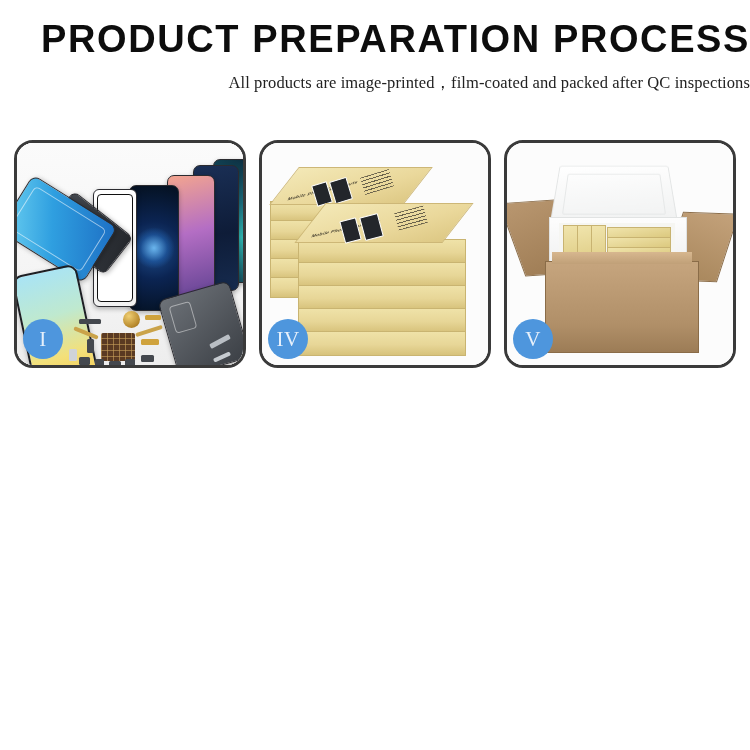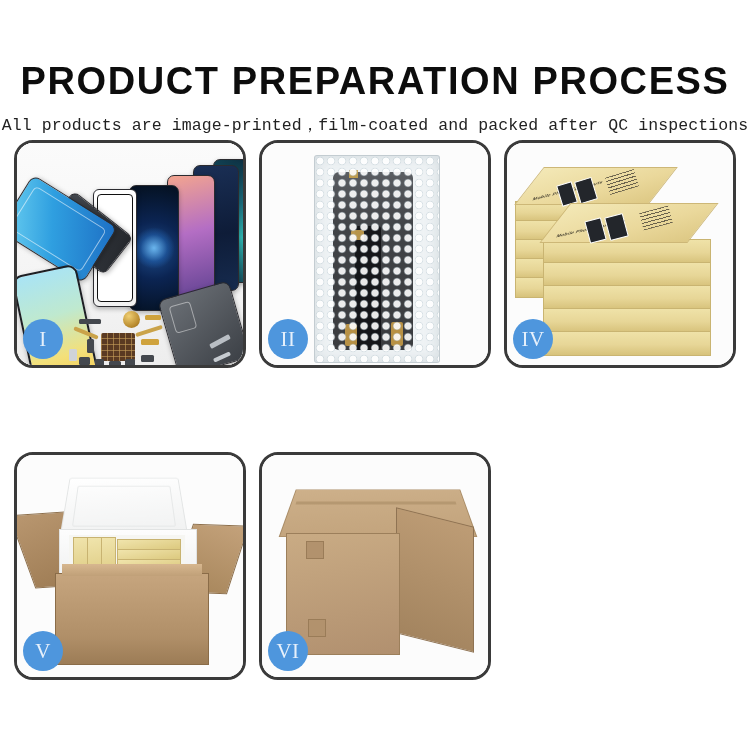--- a/index.html
+++ b/index.html
@@ -11,35 +11,35 @@
     width: 750px;
     height: 750px;
     overflow: hidden;
     font-family: "Liberation Sans", sans-serif;
     position: relative;
   }
 
   
   .header {
     width: 100%;
-    padding-top: 62px;
-    text-align: center;
+    padding-top: 20px;
+    text-align: right;
   }
   .main-title {
     font-family: "Liberation Sans", sans-serif;
     font-size: 38px;
     font-weight: 700;
     letter-spacing: 1.6px;
     color: #0d0d0d;
     line-height: 1.05;
     margin: 0;
     transform: scaleX(1.0);
   }
   .sub-title {
-    font-family: Liberation Mono, monospace;
+    font-family: Liberation Serif, serif;
     font-size: 16.5px;
     font-weight: 400;
     color: #222222;
     margin: 12px 0 0 0;
     letter-spacing: 0.1px;
   }
 
   
   .grid {
     position: absolute;
@@ -337,36 +337,20 @@
         <div class="chip" style="left:52px;top:206px;width:8px;height:12px;background:#cfd3d8;"></div>
         <div class="flex-cable" style="left:56px;top:188px;width:26px;height:4px;transform:rotate(22deg);"></div>
         <div class="flex-cable" style="left:118px;top:186px;width:28px;height:4px;transform:rotate(-18deg);"></div>
         <div class="chip" style="left:192px;top:196px;width:22px;height:5px;background:#b9bec4;transform:rotate(-28deg);"></div>
         <div class="chip" style="left:196px;top:212px;width:18px;height:4px;background:#c6cbd0;transform:rotate(-24deg);"></div>
       </div>
     </div>
     <div class="badge">I</div>
   </div>
 
-  <div class="panel">
-    <div class="panel-inner">
-      <div class="scene">
-        <div class="p2-bag">
-          <div class="p2-screen"></div>
-          <div class="p2-dark"></div>
-          <div class="p2-gold1"></div>
-          <div class="p2-gold2"></div>
-          <div class="p2-gold3"></div>
-          <div class="p2-tab"></div>
-          <div class="bubbles"></div>
-        </div>
-      </div>
-    </div>
-    <div class="badge">II</div>
-  </div>
 
 
   <div class="panel">
     <div class="panel-inner">
       <div class="scene">
         <div class="p4-stack">
 
           <div class="p4-box" style="left:0px;top:42px;width:96px;height:19px;"></div>
           <div class="p4-box" style="left:0px;top:61px;width:96px;height:19px;"></div>
           <div class="p4-box" style="left:0px;top:80px;width:96px;height:19px;"></div>
@@ -412,27 +396,14 @@
         <div class="p5-ybox" style="left:100px;top:84px;width:62px;height:9px;"></div>
         <div class="p5-ybox" style="left:100px;top:94px;width:62px;height:9px;"></div>
         <div class="p5-ybox" style="left:100px;top:104px;width:62px;height:9px;"></div>
         <div class="p5-ybox" style="left:100px;top:114px;width:62px;height:9px;"></div>
         <div class="p5-body"></div>
       </div>
     </div>
     <div class="badge">V</div>
   </div>
 
-  <div class="panel">
-    <div class="panel-inner">
-      <div class="scene">
-        <div class="p6-top"></div>
-        <div class="p6-seam"></div>
-        <div class="p6-side2"></div>
-        <div class="p6-front2"></div>
-        <div class="p6-tape" style="left:44px;top:86px;width:16px;height:16px;"></div>
-        <div class="p6-tape" style="left:46px;top:164px;width:16px;height:16px;"></div>
-      </div>
-    </div>
-    <div class="badge">VI</div>
-  </div>
 
 </div>
 
 </body></html>

